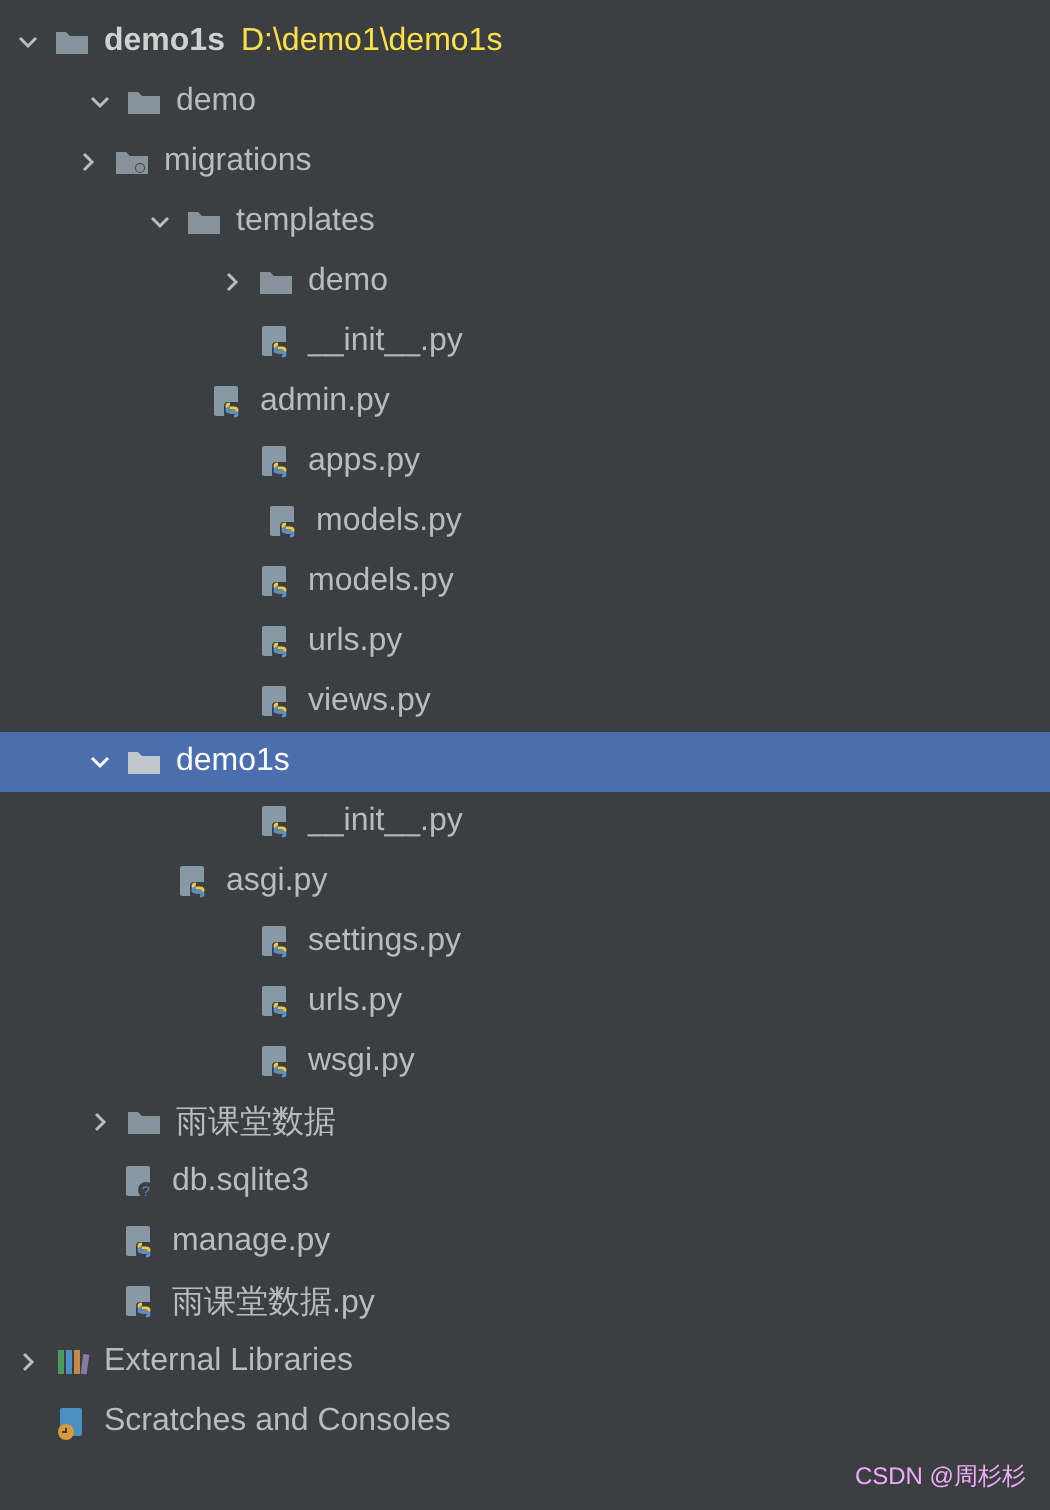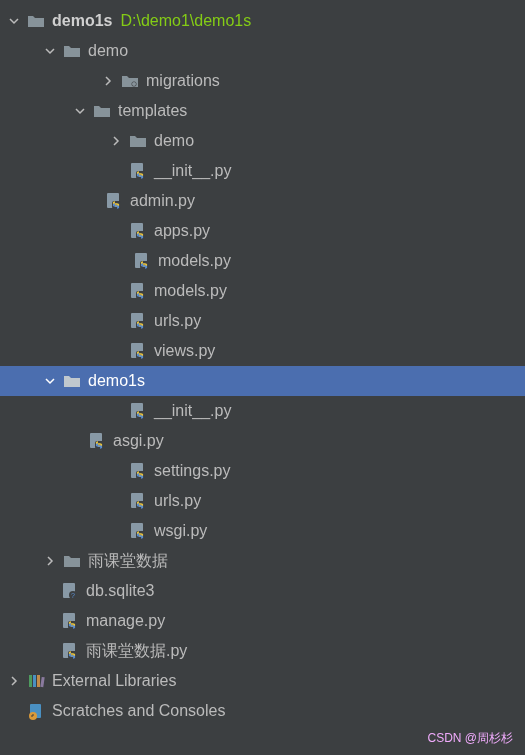--- a/index.html
+++ b/index.html
@@ -68,21 +68,21 @@
       color: #bbbbbb;
     }
     .row.selected .label {
       color: #ffffff;
     }
     .label-bold {
       font-weight: 600;
       color: #d0d0d0;
     }
     .label-path {
-      color: #84cc16;
+      color: #fde047;
       margin-left: 8px;
     }
     .watermark {
       position: absolute;
       bottom: 8px;
       right: 12px;
       color: #f0abfc;
       font-size: 12px;
     }
   </style>
@@ -113,21 +113,21 @@
         </svg>
     </span>
     <span class="icon">
       <svg viewBox="0 0 18 16">
           <path d="M1 3 L1 14 L17 14 L17 5 L8 5 L6 3 Z" fill="#87939a"></path>
         </svg>
     </span>
     <span class="label">demo</span>
   </div>
 
-  <div class="row" style="padding-left:100px">
+  <div class="row" style="padding-left:36px">
     <span class="chevron">
       <svg viewBox="0 0 10 10">
           <path d="M3 1 L7 5 L3 9" stroke="#bbbbbb" stroke-width="1.5" fill="none"></path>
         </svg>
     </span>
     <span class="icon">
       <svg viewBox="0 0 18 16">
           <path d="M1 3 L1 14 L17 14 L17 5 L8 5 L6 3 Z" fill="#87939a"></path>
           <circle cx="13" cy="11" r="2.5" fill="#3c3f41"></circle>
           <circle cx="13" cy="11" r="2" fill="#87939a"></circle>

